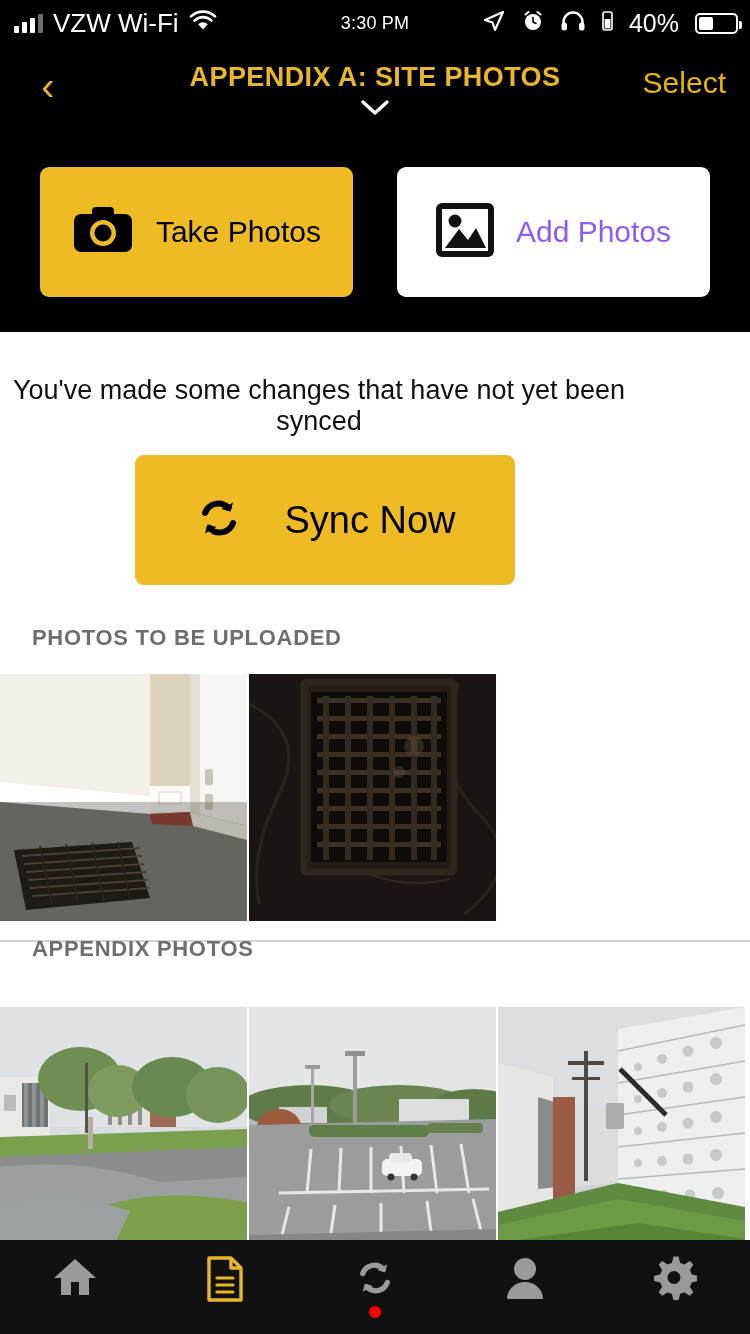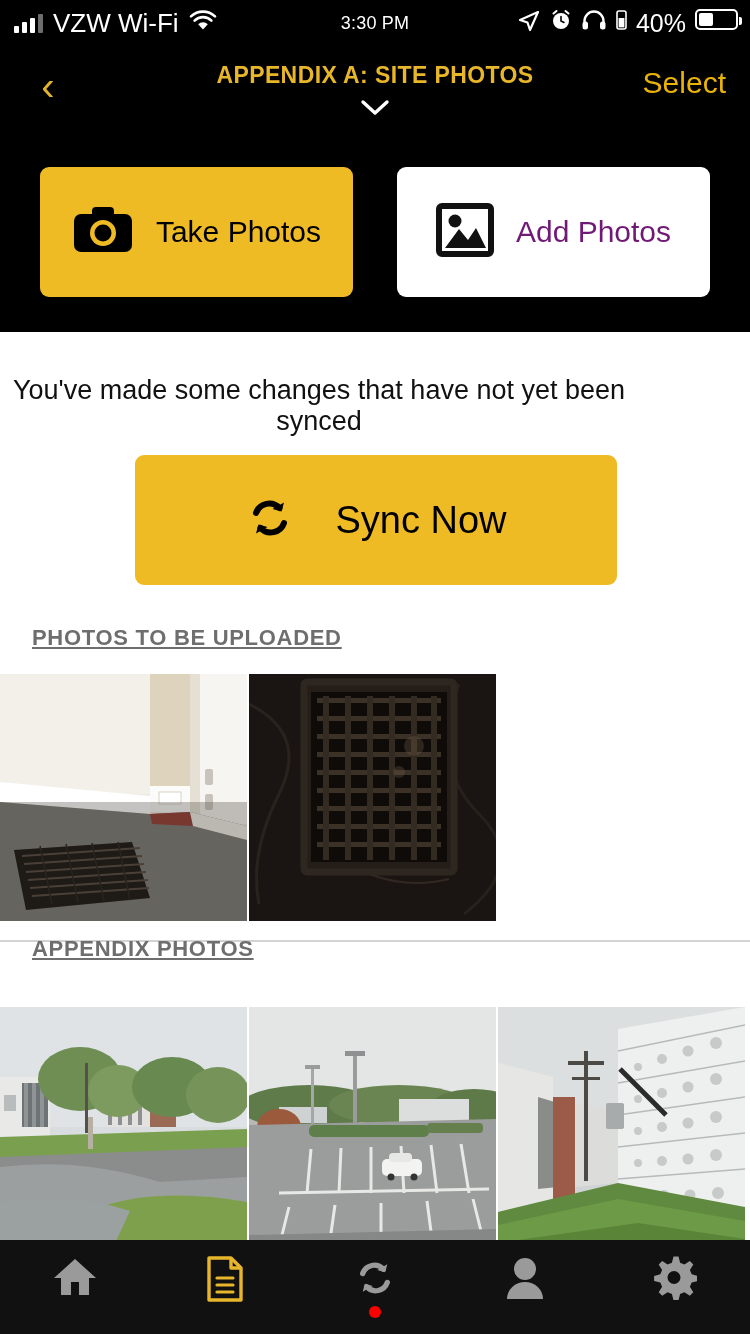--- a/index.html
+++ b/index.html
@@ -12,21 +12,21 @@
   #app { position: relative; width: 750px; height: 1334px; background:#ffffff; }
 
   
   .statusbar {
     position:absolute; left:0; top:0; width:750px; height:46px;
     background:#000; color:#fff;
     display:flex; align-items:center;
   }
   .sb-left { display:flex; align-items:center; gap:10px; padding-left:14px; flex:0 0 auto; }
   .sb-center { position:absolute; left:0; right:0; text-align:center; font-size:18px; letter-spacing:.2px; }
-  .sb-right { position:absolute; right:12px; display:flex; gap:9px; }
+  .sb-right { position:absolute; right:12px; display:flex; align-items:center; gap:16px; }
   .bars { display:flex; align-items:flex-end; gap:3px; height:20px; }
   .bars i { display:block; width:5px; background:#fff; border-radius:1px; }
   .bars i:nth-child(1){ height:7px; }
   .bars i:nth-child(2){ height:11px; }
   .bars i:nth-child(3){ height:15px; }
   .bars i:nth-child(4){ height:19px; background:#6d6d6d; }
   .carrier { font-size:26px; }
   .batt-pct { font-size:25px; }
   .batt-shell {
     width:43px; height:21px; border:2px solid #fff; border-radius:5px;
@@ -41,56 +41,56 @@
   
   .navbar {
     position:absolute; left:0; top:46px; width:750px; height:286px; background:#000;
   }
   .nav-back {
     position:absolute; left:26px; top:14px; width:44px; height:52px;
     color:#E3B22B; font-size:40px; line-height:52px; text-align:center; font-weight:400;
   }
   .nav-title {
     position:absolute; left:120px; right:120px; top:16px;
-    text-align:center; color:#E8B62B; font-size:23px; font-weight:bold;
+    text-align:center; color:#E8B62B; font-size:27px; font-weight:bold;
     letter-spacing:.4px;
   }
   .nav-caret {
     position:absolute; left:0; right:0; top:52px; text-align:center;
     color:#ffffff; font-size:22px; line-height:20px;
   }
   .nav-select {
     position:absolute; right:24px; top:20px;
     color:#eab308; font-size:30px;
   }
 
   .actions { position:absolute; left:0; top:121px; width:750px; padding:0 40px; display:flex; gap:44px; }
   .act-btn {
     flex:1 1 0; height:130px; border-radius:9px;
     display:flex; align-items:center; justify-content:center; gap:22px;
   }
   .act-btn.primary { background:#EFBB24; color:#000; }
-  .act-btn.secondary { background:#ffffff; color:#701a75; }
+  .act-btn.secondary { background:#ffffff; color:#8b5cf6; }
   .act-label { font-size:30px; }
 
   
   .sync-msg {
     position:absolute; left:0; top:375px; width:638px; text-align:center;
     color:#111; font-size:27px;
   }
   .sync-btn {
-    position:absolute; left:135px; top:455px; width:482px; height:130px;
+    position:absolute; left:135px; top:455px; width:380px; height:130px;
     background:#EFBB24; border-radius:9px;
     display:flex; align-items:center; justify-content:center; gap:40px;
   }
   .sync-btn-label { font-size:38px; color:#000; }
 
   .section-head {
     position:absolute; left:32px; color:#6E6E6E; font-size:22px;
-    font-weight:bold; letter-spacing:.7px;text-decoration:underline;
+    font-weight:bold; letter-spacing:.7px;
   }
   #head-upload { top:625px; }
   #head-appendix { top:936px;text-align:right; }
 
   .divider { position:absolute; left:0; width:750px; height:2px; background:#D3D3D3; }
   #divider-1 { top:940px; }
 
   .photo-row { position:absolute; left:0; display:flex; gap:2px; }
   #row-upload { top:674px; }
   #row-appendix { top:1007px; }

